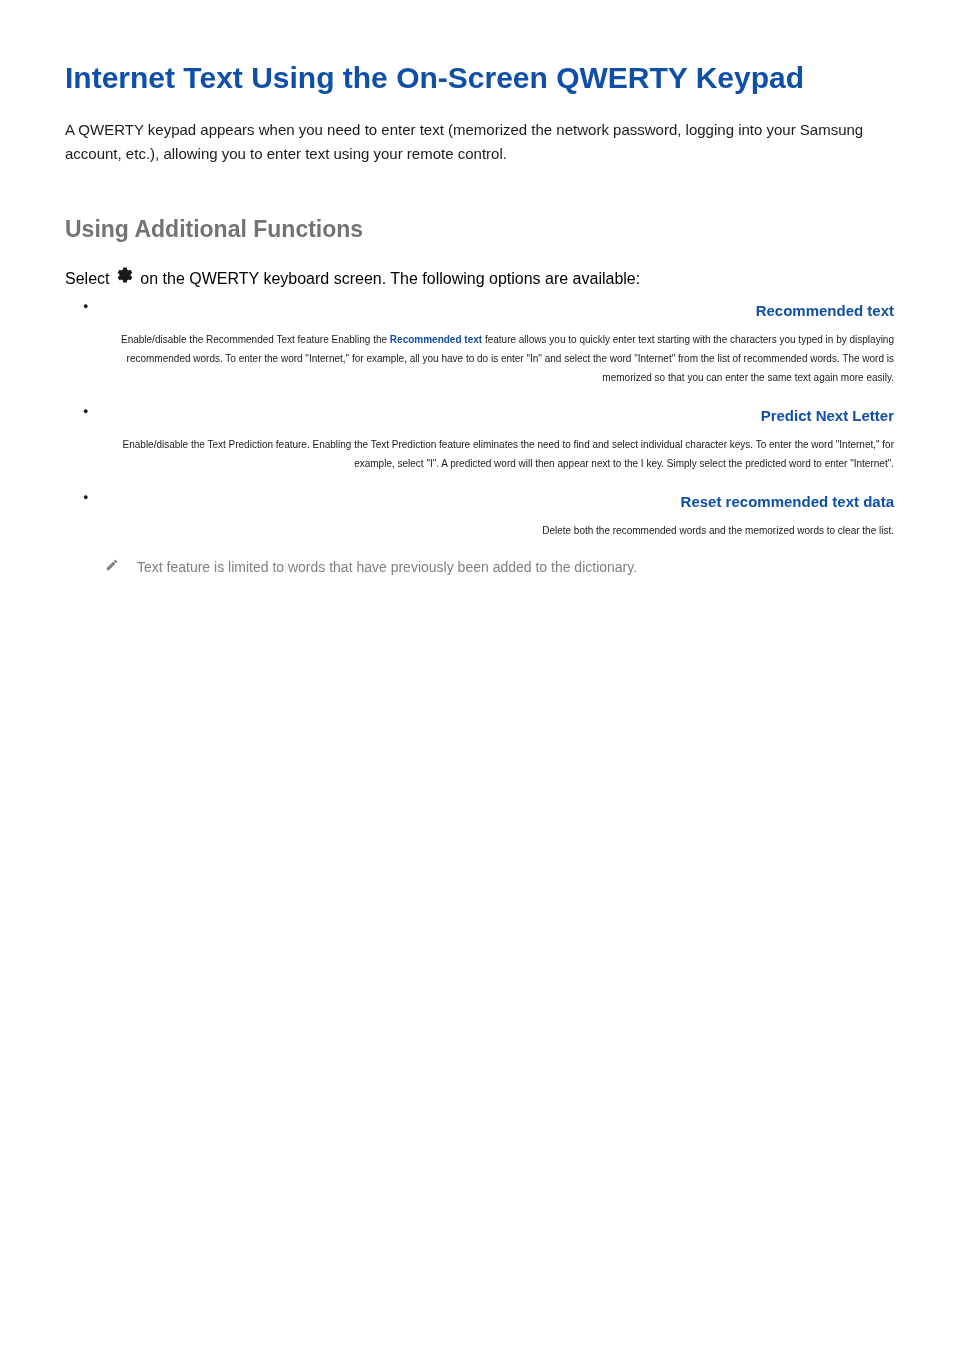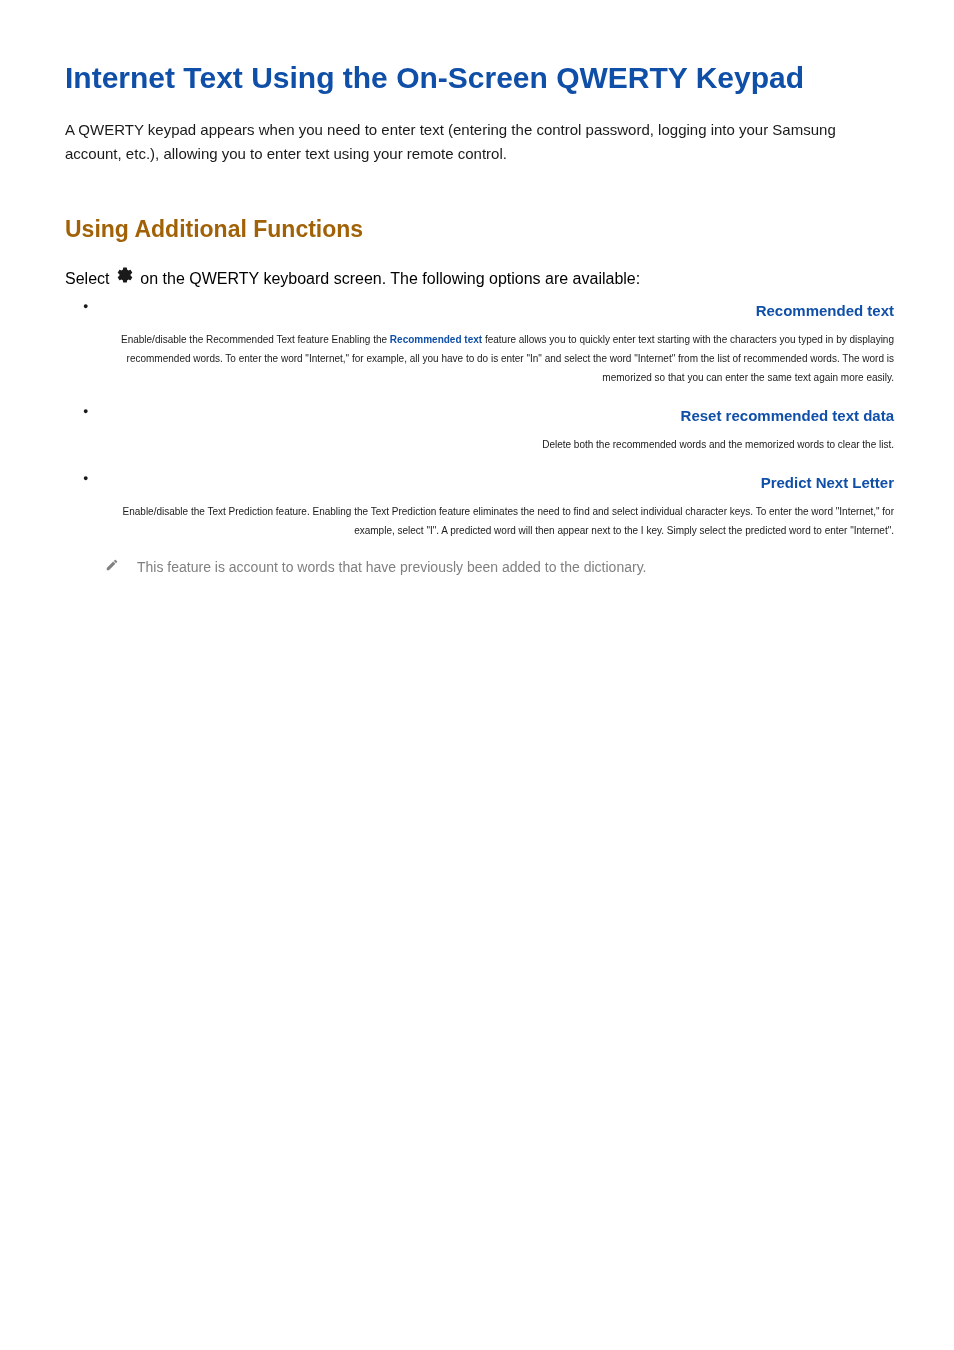--- a/index.html
+++ b/index.html
@@ -22,21 +22,21 @@
       line-height: 1.2;
       margin-bottom: 22px;
     }
     .intro-text {
       font-size: 15px;
       line-height: 1.6;
       margin-bottom: 50px;
       color: #1a1a1a;
     }
     .sub-title {
-      color: #a16207;
+      color: #737373;
       font-size: 23px;
       font-weight: bold;
       margin-bottom: 22px;
     }
     .select-line {
       font-size: 16px;
       line-height: 1.7;
       margin-bottom: 6px;
       color: #000000;
     }
@@ -98,51 +98,51 @@
       font-size: 14px;
       color: #808080;
       line-height: 1.5;
     }
   </style>
 </head>
 <body>
 
 <h1 class="main-title">Internet Text Using the On-Screen QWERTY Keypad</h1>
 
-<p class="intro-text">A QWERTY keypad appears when you need to enter text (entering the control password, logging into your Samsung account, etc.), allowing you to enter text using your remote control.</p>
+<p class="intro-text">A QWERTY keypad appears when you need to enter text (memorized the network password, logging into your Samsung account, etc.), allowing you to enter text using your remote control.</p>
 
 <h2 class="sub-title">Using Additional Functions</h2>
 
 <p class="select-line">
   <span>Select </span><span class="gear-icon"><svg width="18" height="18" viewBox="0 0 24 24">
         <path fill="#1a1a1a" d="M12,8 A4,4 0 1,0 12,16 A4,4 0 1,0 12,8 M12,10 A2,2 0 1,1 12,14 A2,2 0 1,1 12,10 M19.4,13 C19.5,12.7 19.5,12.3 19.5,12 C19.5,11.7 19.5,11.3 19.4,11 L21.5,9.4 C21.7,9.3 21.7,9 21.6,8.8 L19.6,5.3 C19.5,5.1 19.2,5 19,5.1 L16.6,6.1 C16.1,5.7 15.5,5.4 14.9,5.1 L14.5,2.5 C14.5,2.2 14.2,2 14,2 L10,2 C9.8,2 9.5,2.2 9.5,2.5 L9.1,5.1 C8.5,5.4 7.9,5.7 7.4,6.1 L5,5.1 C4.8,5 4.5,5.1 4.4,5.3 L2.4,8.8 C2.3,9 2.3,9.3 2.5,9.4 L4.6,11 C4.5,11.3 4.5,11.7 4.5,12 C4.5,12.3 4.5,12.7 4.6,13 L2.5,14.6 C2.3,14.7 2.3,15 2.4,15.2 L4.4,18.7 C4.5,18.9 4.8,19 5,18.9 L7.4,17.9 C7.9,18.3 8.5,18.6 9.1,18.9 L9.5,21.5 C9.5,21.8 9.8,22 10,22 L14,22 C14.2,22 14.5,21.8 14.5,21.5 L14.9,18.9 C15.5,18.6 16.1,18.3 16.6,17.9 L19,18.9 C19.2,19 19.5,18.9 19.6,18.7 L21.6,15.2 C21.7,15 21.7,14.7 21.5,14.6 L19.4,13 Z"></path>
       </svg></span><span> on the QWERTY keyboard screen. The following options are available:</span>
 </p>
 
 <ul>
   <li>
     <span class="item-title">Recommended text</span>
     <span class="item-body">
       <span>Enable/disable the Recommended Text feature Enabling the </span><span class="inline-bold-blue">Recommended text</span><span> feature allows you to quickly enter text starting with the characters you typed in by displaying recommended words. To enter the word "Internet," for example, all you have to do is enter "In" and select the word "Internet" from the list of recommended words. The word is memorized so that you can enter the same text again more easily.</span>
     </span>
   </li>
   <li>
+    <span class="item-title">Predict Next Letter</span>
+    <span class="item-body">
+      <span>Enable/disable the Text Prediction feature. Enabling the Text Prediction feature eliminates the need to find and select individual character keys. To enter the word "Internet," for example, select "I". A predicted word will then appear next to the I key. Simply select the predicted word to enter "Internet".</span>
+    </span>
+  </li>
+  <li>
     <span class="item-title">Reset recommended text data</span>
     <span class="item-body">
       <span>Delete both the recommended words and the memorized words to clear the list.</span>
-    </span>
-  </li>
-  <li>
-    <span class="item-title">Predict Next Letter</span>
-    <span class="item-body">
-      <span>Enable/disable the Text Prediction feature. Enabling the Text Prediction feature eliminates the need to find and select individual character keys. To enter the word "Internet," for example, select "I". A predicted word will then appear next to the I key. Simply select the predicted word to enter "Internet".</span>
     </span>
   </li>
 </ul>
 
 <div class="note-row">
   <span class="note-icon">
     <svg width="14" height="14" viewBox="0 0 24 24">
         <path fill="#808080" d="M3,17.25 L3,21 L6.75,21 L17.81,9.94 L14.06,6.19 L3,17.25 Z M20.71,7.04 C21.1,6.65 21.1,6.02 20.71,5.63 L18.37,3.29 C17.98,2.9 17.35,2.9 16.96,3.29 L15.13,5.12 L18.88,8.87 L20.71,7.04 Z"></path>
       </svg>
   </span>
-  <span class="note-text">This feature is account to words that have previously been added to the dictionary.</span>
+  <span class="note-text">Text feature is limited to words that have previously been added to the dictionary.</span>
 </div>
 
 </body></html>

